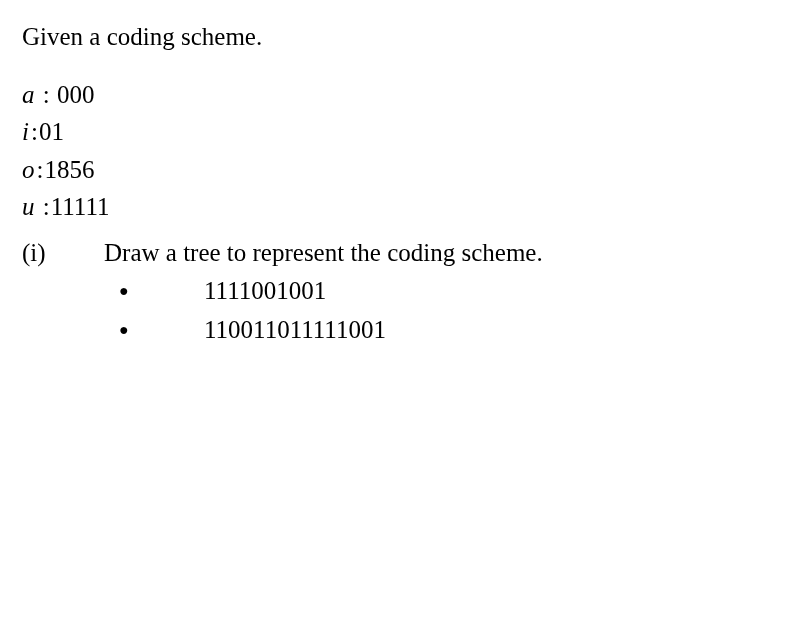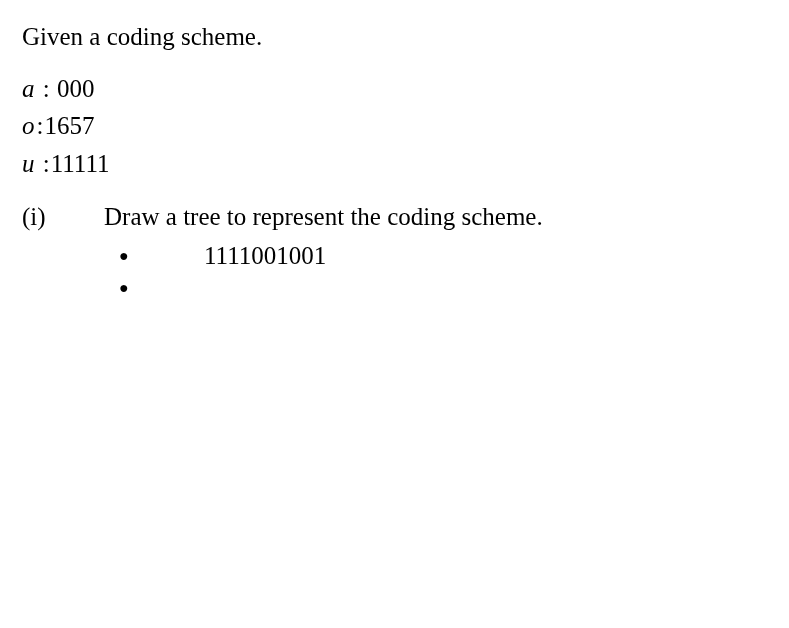--- a/index.html
+++ b/index.html
@@ -8,21 +8,21 @@
       font-family: 'Times New Roman', Times, serif;
       font-size: 25px;
       color: #000;
       background: #fff;
       width: 789px;
       height: 628px;
       box-sizing: border-box;
       line-height: 1.5;
     }
     .intro {
-      margin-bottom: 14px;
+      margin-bottom: 20px;
     }
     .codes {
       margin-bottom: 6px;
     }
     .code-line {
       line-height: 1.5;
     }
     .var {
       font-style: italic;
     }
@@ -36,21 +36,20 @@
       display: flex;
       align-items: baseline;
       line-height: 1.55;
     }
     .part-num {
       width: 82px;
       flex-shrink: 0;
     }
     .part-text {
       flex: 1;
-      margin-top: 8px;
     }
     .bullet-row {
       display: flex;
       align-items: center;
       margin-left: 82px;
       line-height: 1.55;
     }
     .bullet {
       width: 100px;
       flex-shrink: 0;
@@ -66,34 +65,38 @@
 </head>
 <body>
 
 <div class="intro">Given a coding scheme.</div>
 
 <div class="codes">
   <div class="code-line">
     <span class="var">a</span><span class="colon"> : </span><span>000</span>
   </div>
   <div class="code-line">
-    <span class="var">o</span><span class="colon">:</span><span>1657</span>
+    <span class="var">i</span><span class="colon">:</span><span>01</span>
+  </div>
+  <div class="code-line">
+    <span class="var">o</span><span class="colon">:</span><span>1856</span>
   </div>
   <div class="code-line">
     <span class="var">u</span><span class="colon"> :</span><span>11111</span>
   </div>
 </div>
 
 <div class="parts">
   <div class="part-row">
     <div class="part-num">(i)</div>
     <div class="part-text">Draw a tree to represent the coding scheme.</div>
   </div>
   <div class="part-row">
   </div>
   <div class="bullet-row">
     <div class="bullet">●</div>
     <div class="bullet-text">1111001001</div>
   </div>
   <div class="bullet-row">
     <div class="bullet">●</div>
+    <div class="bullet-text">110011011111001</div>
   </div>
 </div>
 
 </body></html>

